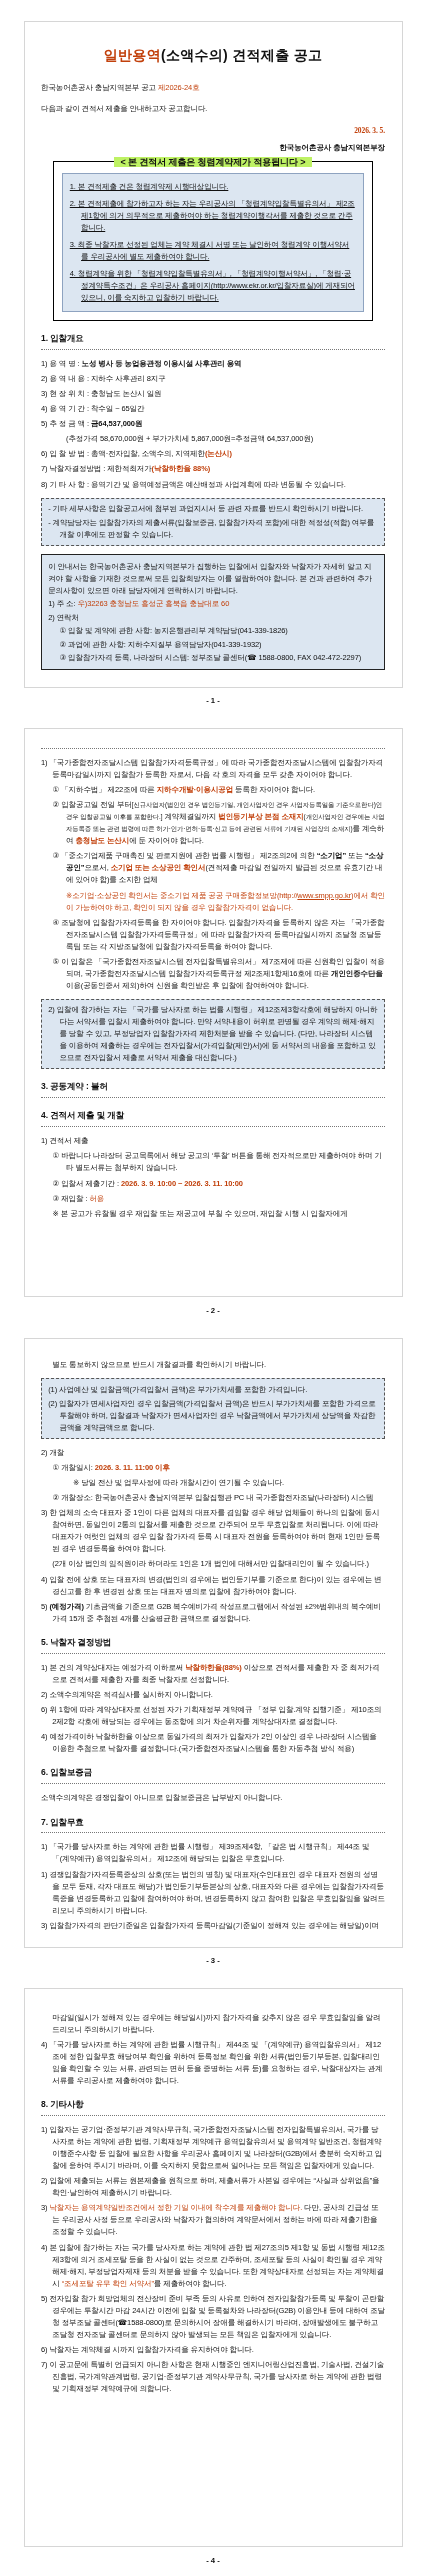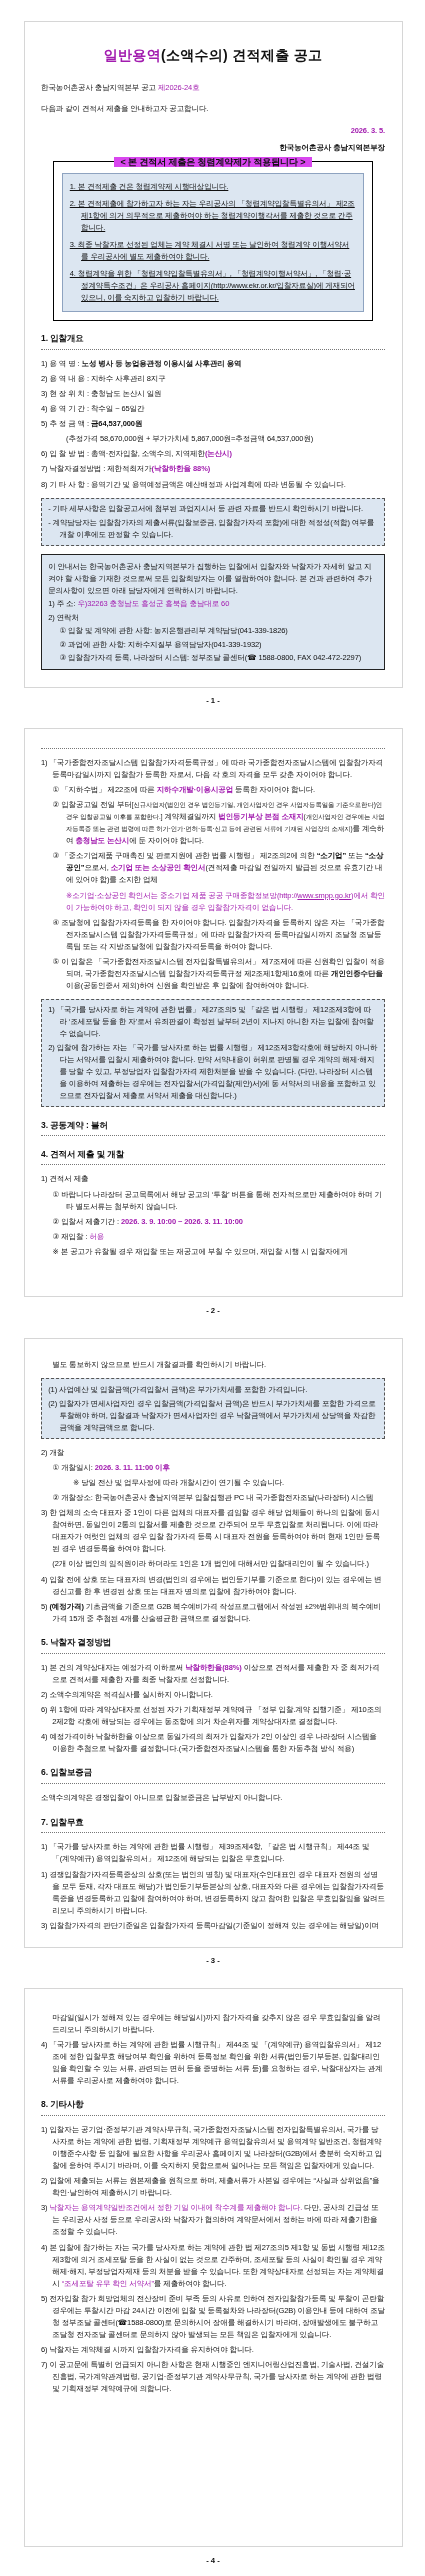--- a/index.html
+++ b/index.html
@@ -5,38 +5,38 @@
   html,body{margin:0;padding:0;background:#ffffff;}
   body{font-family:"Liberation Sans","DejaVu Sans",sans-serif;color:#111;}
   .canvas{width:426px;height:3611px;overflow:hidden;margin:0 auto;background:#fff;box-sizing:border-box;padding-top:20.6px;}
   .page{width:379px;margin:0 auto;background:#fff;border:0.5px solid #d6d6d6;box-sizing:border-box;
         padding:15.5px 16.5px 12.4px 16.5px;font-size:7.5px;line-height:1.6;letter-spacing:-0.1px;}
   .pg1{min-height:564px;} .pg2{min-height:569px;} .pg3{min-height:554px;}
   .pg4{min-height:559px;}
   .pgno{text-align:center;font-weight:bold;font-size:7.7px;margin:8.2px 0 23px 0;color:#111;}
   .p{margin:0 0 3.1px 0;}
   .doctitle{text-align:center;font-size:14px;font-weight:bold;letter-spacing:0.3px;margin:7.2px 0 15.5px 0;}
-  .blue{color:#a21caf;}
+  .blue{color:#c2410c;}
   .bold{font-weight:bold;}
   .und{text-decoration:underline;}
   .small{font-size:6.4px;}
   .right{text-align:right;}
-  .mt18{margin-top:9.3px;} .mt10{margin-top:5.2px;}
+  .mt18{margin-top:9.3px;font-family:Liberation Serif, serif;} .mt10{margin-top:5.2px;}
   .sh{font-weight:bold;font-size:8.5px;margin:11.3px 0 2.1px 0;}
   hr.dash{border:none;border-top:1px dotted #777;margin:3.1px 0 8.2px 0;}
   
   .h1{padding-left:11.3px;text-indent:-11.3px;}
   .h2{padding-left:25px;text-indent:-13.4px;}
   .i1{padding-left:11.3px;}
   .i2{padding-left:25px;}
   .i3{padding-left:32px;}
   
   .framebox{border:1.3px solid #000;margin:7.2px 12.4px 11.3px 12.4px;padding:11.3px 7.2px 7.2px 7.2px;position:relative;}
   .frametitle{position:absolute;top:-7.2px;left:0;right:0;text-align:center;}
-  .frametitle span{background:#d946ef;padding:0 6.2px;font-weight:bold;font-size:9px;}
+  .frametitle span{background:#bef264;padding:0 6.2px;font-weight:bold;font-size:9px;}
   .bluepanel{background:#dce6f1;border:0.5px solid #8ea3c0;padding:6.2px 7.2px 2.1px 7.2px;text-decoration:underline;}
   .bluepanel .p{margin:0 0 5.2px 0;}
   
   .dashbox{border:0.8px dashed #555;background:#dce6f1;padding:4.1px 6.2px 2.1px 6.2px;margin:7.2px 0 8.2px 0;}
   .dashbox .p{margin:0 0 2.1px 0;}
   
   .solidbox{border:1px solid #222;background:#dce6f1;padding:5.2px 6.2px 3.1px 6.2px;margin:3.1px 0 5.2px 0;}
   .solidbox .p{margin:0 0 1.5px 0;}
 </style>
 </head>
@@ -100,21 +100,20 @@
         <div class="p h1"><span>1) 「국가종합전자조달시스템 입찰참가자격등록규정」에 따라 국가종합전자조달시스템에 입찰참가자격 등록마감일시까지 입찰참가 등록한 자로서, 다음 각 호의 자격을 모두 갖춘 자이어야 합니다.</span></div>
         <div class="p h2"><span>① 「지하수법」 제22조에 따른 </span><span class="blue bold">지하수개발·이용시공업</span><span> 등록한 자이어야 합니다.</span></div>
         <div class="p h2"><span>② 입찰공고일 전일 부터</span><span class="small">[신규사업자(법인인 경우 법인등기일, 개인사업자인 경우 사업자등록일을 기준으로한다)인 경우 입찰공고일 이후를 포함한다.]</span><span> 계약체결일까지 </span><span class="blue bold">법인등기부상 본점 소재지</span><span class="small">(개인사업자인 경우에는 사업자등록증 또는 관련 법령에 따른 허가·인가·면허·등록·신고 등에 관련된 서류에 기재된 사업장의 소재지)</span><span>를 계속하여 </span><span class="blue bold">충청남도 논산시</span><span>에 둔 자이어야 합니다.</span></div>
         <div class="p h2"><span>③ 「중소기업제품 구매촉진 및 판로지원에 관한 법률 시행령」 제2조의2에 의한 </span><span class="bold">“소기업”</span><span> 또는 </span><span class="bold">“소상공인”</span><span>으로서, </span><span class="blue bold">소기업 또는 소상공인 확인서</span><span>(견적제출 마감일 전일까지 발급된 것으로 유효기간 내에 있어야 함)를 소지한 업체</span></div>
         <div class="p i2"><span class="blue">※소기업·소상공인 확인서는 중소기업 제품 공공 구매종합정보망(http://</span><span class="blue und">www.smpp.go.kr</span><span class="blue">)에서 확인이 가능하여야 하고, 확인이 되지 않을 경우 입찰참가자격이 없습니다.</span></div>
         <div class="p h2"><span>④ 조달청에 입찰참가자격등록을 한 자이어야 합니다. 입찰참가자격을 등록하지 않은 자는 「국가종합전자조달시스템 입찰참가자격등록규정」에 따라 입찰참가자격 등록마감일시까지 조달청 조달등록팀 또는 각 지방조달청에 입찰참가자격등록을 하여야 합니다.</span></div>
         <div class="p h2"><span>⑤ 이 입찰은 「국가종합전자조달시스템 전자입찰특별유의서」 제7조제에 따른 신원확인 입찰이 적용되며, 국가종합전자조달시스템 입찰참가자격등록규정 제2조제1항제16호에 따른 </span><span class="bold">개인인증수단을</span><span> 이용(공동인증서 제외)하여 신원을 확인받은 후 입찰에 참여하여야 합니다.</span></div>
       </div>
 
     <div class="dashbox">
-        <div class="p h1"><span>1) 「국가를 당사자로 하는 계약에 관한 법률」 제27조의5 및 「같은 법 시행령」 제12조제3항에 따라 ‘조세포탈 등을 한 자’로서 유죄판결이 확정된 날부터 2년이 지나지 아니한 자는 입찰에 참여할 수 없습니다.</span></div>
         <div class="p h1"><span>2) 입찰에 참가하는 자는 「국가를 당사자로 하는 법률 시행령」 제12조제3항각호에 해당하지 아니하다는 서약서를 입찰시 제출하여야 합니다. 만약 서약내용이 허위로 판명될 경우 계약의 해제·해지를 당할 수 있고, 부정당업자 입찰참가자격 제한처분을 받을 수 있습니다. (다만, 나라장터 시스템을 이용하여 제출하는 경우에는 전자입찰서(가격입찰(제안)서)에 동 서약서의 내용을 포함하고 있으므로 전자입찰서 제출로 서약서 제출을 대신합니다.)</span></div>
       </div>
 
     <div class="sh">3. 공동계약 : 불허</div>
     <hr class="dash">
 
     <div class="sh">4. 견적서 제출 및 개찰</div>
     <hr class="dash">
     <div>
         <div class="p h1"><span>1) 견적서 제출</span></div>

